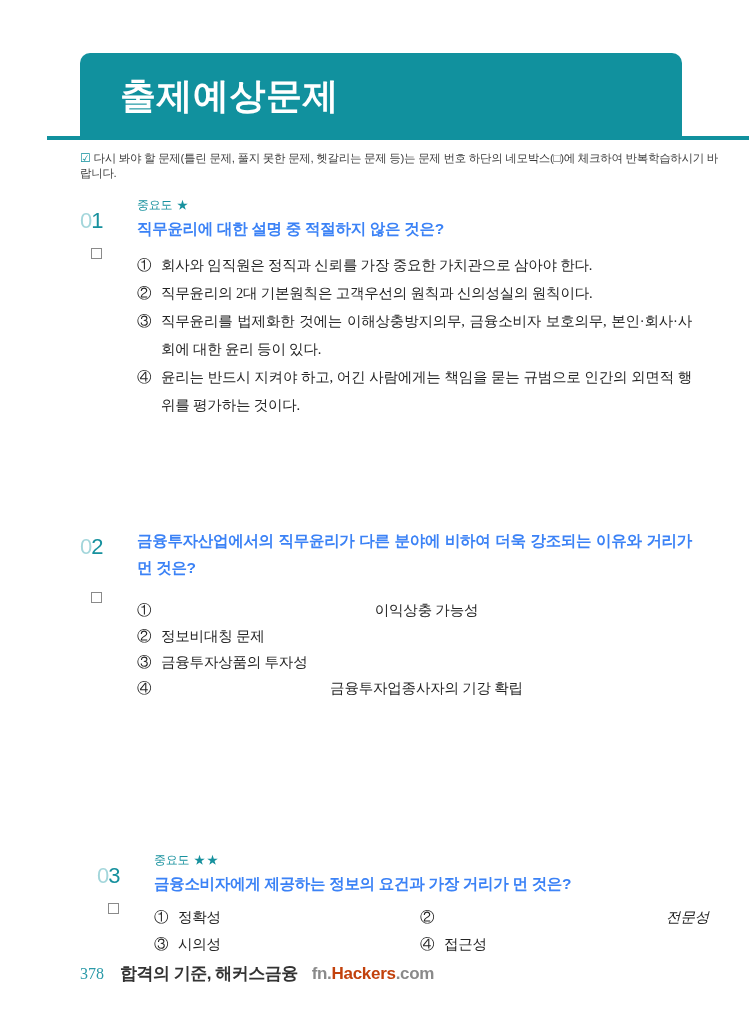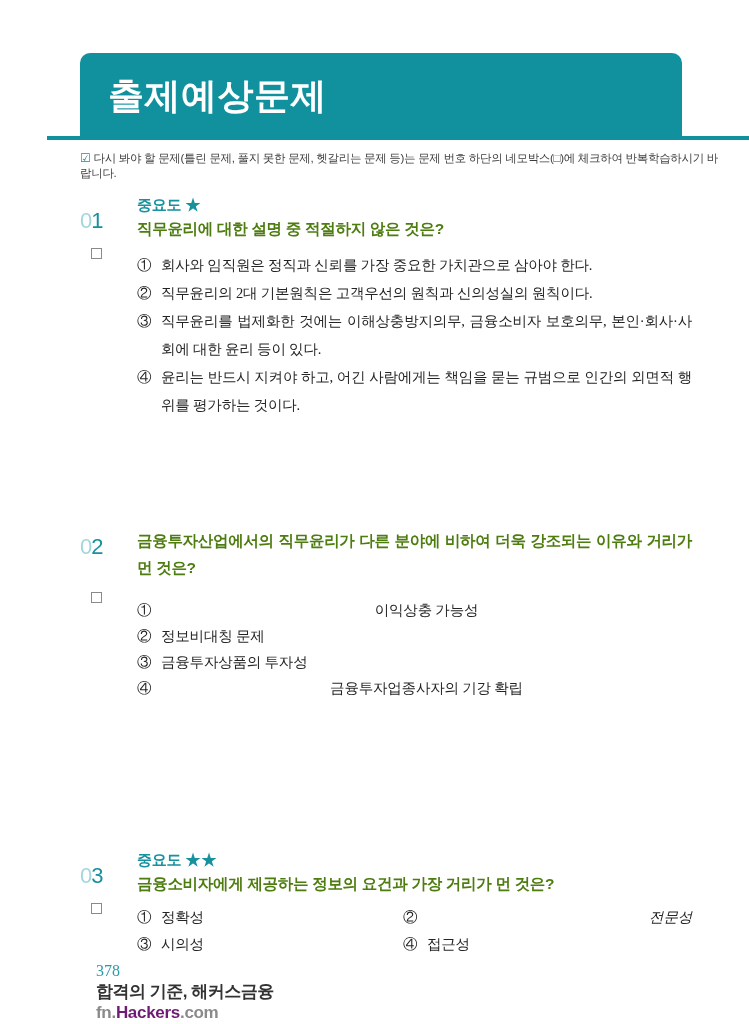--- a/index.html
+++ b/index.html
@@ -22,21 +22,21 @@
     width: 602px; height: 87px;
     background: #11919e;
     border-radius: 10px 10px 0 0;
     display: flex;
     align-items: center;
   }
   .header-title {
     color: #ffffff;
     font-size: 36px;
     font-weight: bold;
-    padding-left: 28px;
+    padding-left: 40px;
     letter-spacing: 0.5px;
   }
   .header-rule {
     position: absolute;
     left: 47px; top: 136px;
     width: 702px; height: 4px;
     background: #11919e;
   }
   .notice {
     position: absolute;
@@ -73,30 +73,30 @@
   .digit-dark  { color: #17919e; }
   .q-checkbox {
     width: 9px; height: 9px;
     border: 1px solid #8a8a8a;
     margin: 12px 0 0 11px;
     background: #ffffff;
   }
   .q-body { margin-left: 57px; }
   .q-importance {
     color: #17919e;
-    font-size: 15px;
-    font-weight: bold;
+    font-size: 12px;
+    font-weight: normal;
     line-height: 14px;
     letter-spacing: -0.2px;
   }
   .q-importance .stars { margin-left: 4px; letter-spacing: 1px; }
   .q-title {
     font-size: 15.5px;
     font-weight: bold;
-    color: #4d7c0f;
+    color: #3b82f6;
     line-height: 27px;
     margin-top: 3px;
     letter-spacing: -0.3px;
     text-align: justify;
   }
   .q-options {
     margin-top: 9px;
     font-family: "Liberation Serif", serif;
     font-size: 14.5px;
     color: #242424;
@@ -113,42 +113,41 @@
     grid-template-columns: 266px 1fr;
   }
   .q-options.two-col .q-option { line-height: 27px; }
 
   
   .footer {
     position: absolute;
     left: 80px; top: 962px;
     display: flex;
     align-items: baseline;
-    flex-direction: column;
   }
   .footer-page {
     color: #2b9aa8;
     font-size: 16px;
     font-family: "Liberation Serif", serif;
   }
   .footer-tagline {
     margin-left: 16px;
     font-size: 17px;
     font-weight: bold;
     color: #333333;
     letter-spacing: -0.5px;
   }
   .footer-site {
     margin-left: 14px;
     font-size: 17px;
     font-weight: bold;
     letter-spacing: -0.3px;
   }
   .site-gray { color: #8a8a8a; }
-  .site-dark { color: #701a75; text-align: right; }
+  .site-dark { color: #c2410c; text-align: right; }
 </style>
 </head>
 <body>
 
 <div class="page">
 
   <div class="header-box">
     <div class="header-title">출제예상문제</div>
   </div>
   <div class="header-rule"></div>
@@ -207,21 +206,21 @@
             <span class="opt-text" style="text-align:left;font-family:Liberation Serif, serif;">금융투자상품의 투자성</span>
           </div>
         <div class="q-option">
             <span class="marker">④</span>
             <span class="opt-text" style="text-align:center;">금융투자업종사자의 기강 확립</span>
           </div>
       </div>
     </div>
   </div>
 
-  <div class="question" style="top:853px;">
+  <div class="question" style="top:853px;margin-left:17px;">
     <div class="q-gutter">
       <div class="q-number"><span class="digit-light">0</span><span class="digit-dark">3</span></div>
       <div class="q-checkbox"></div>
     </div>
     <div class="q-body">
       <div class="q-importance"><span>중요도</span><span class="stars">★★</span></div>
       <div class="q-title">금융소비자에게 제공하는 정보의 요건과 가장 거리가 먼 것은?</div>
       <div class="q-options two-col" style="margin-top:7px;">
         <div class="q-option">
             <span class="marker">①</span>

